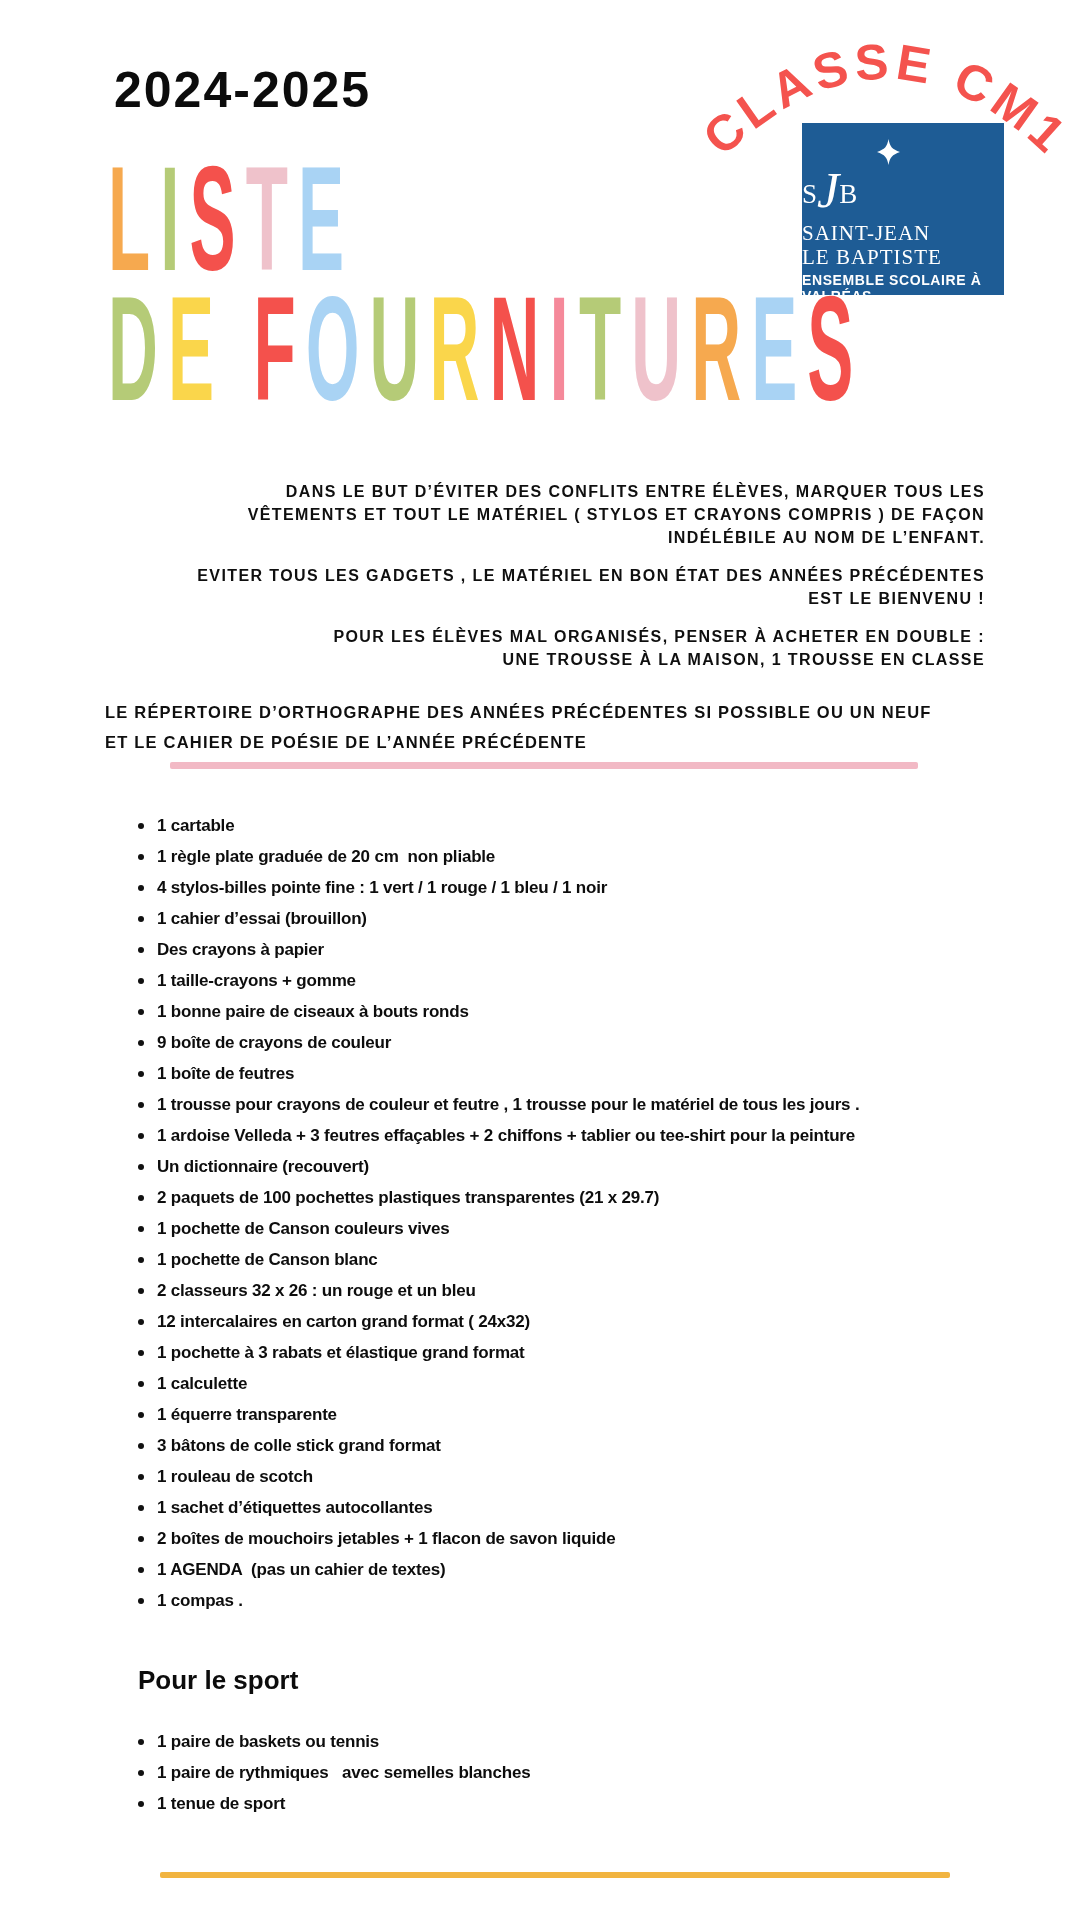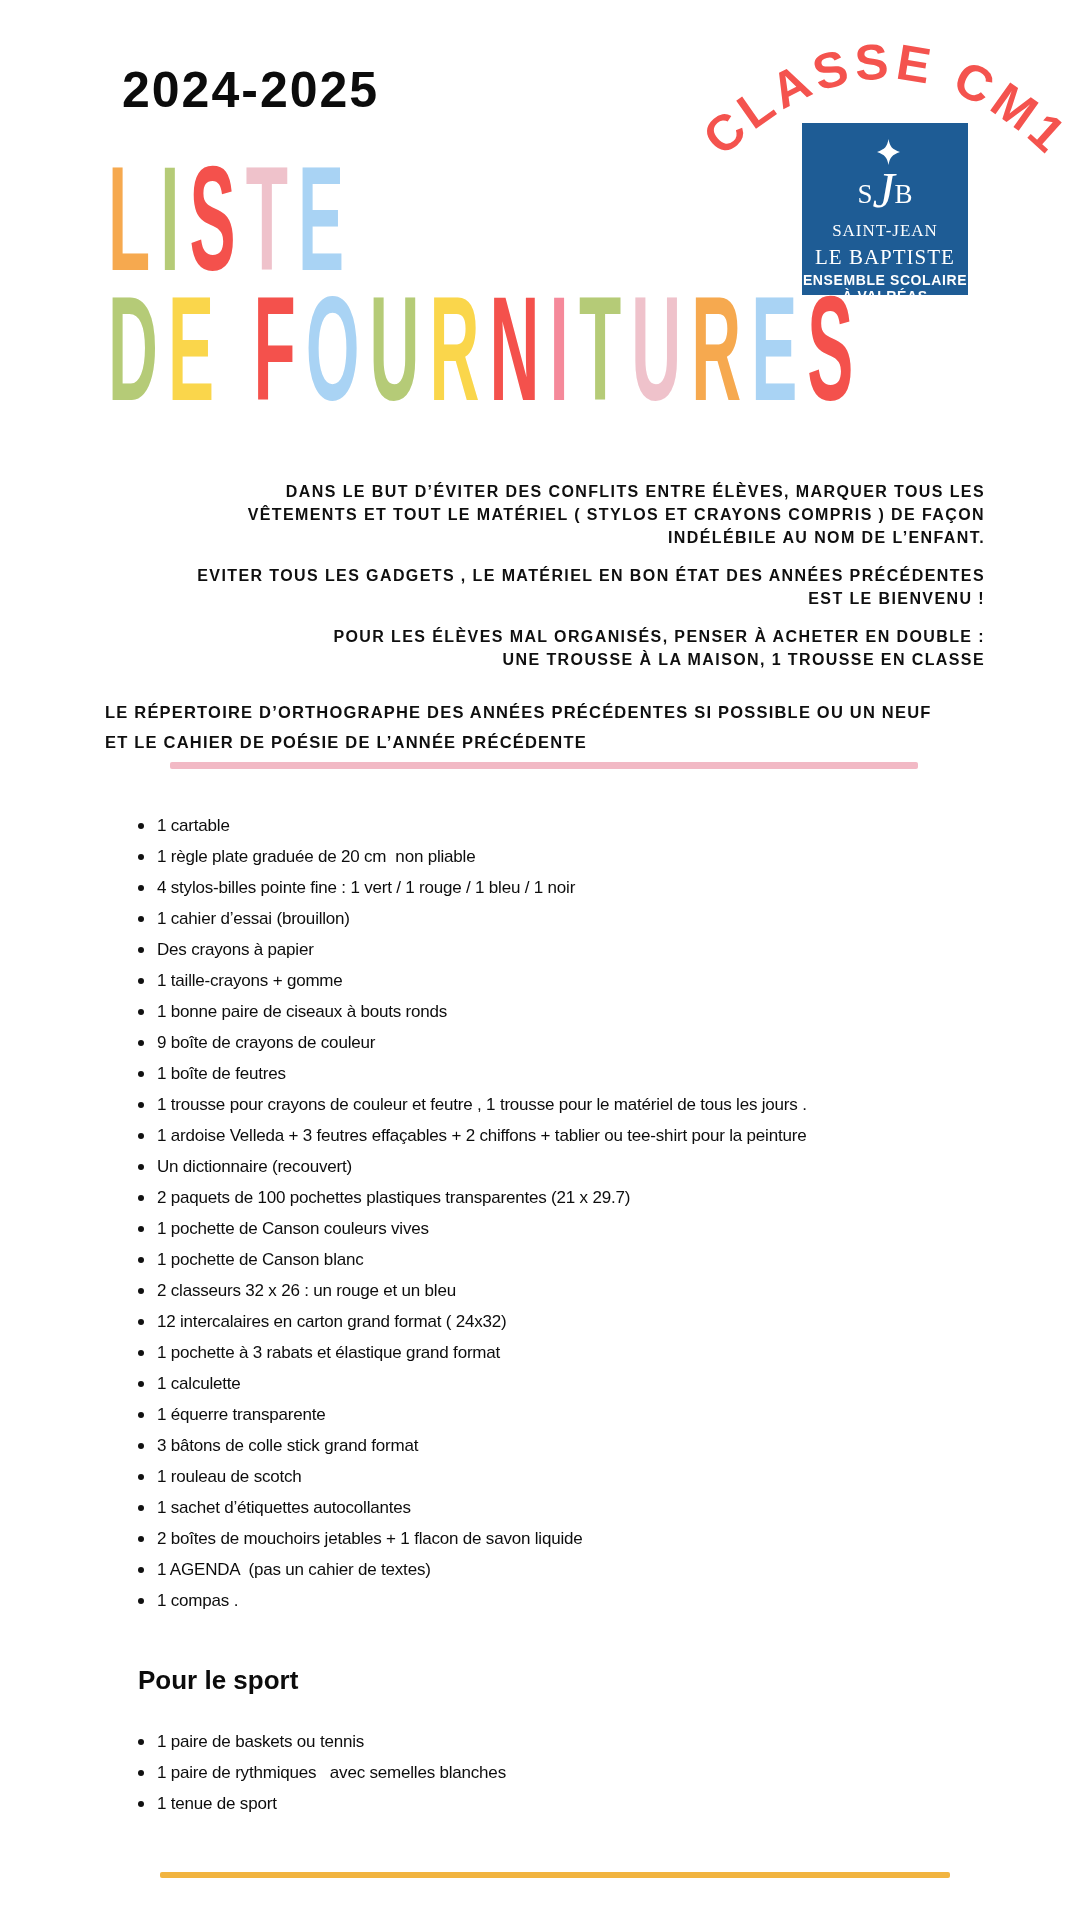--- a/index.html
+++ b/index.html
@@ -8,51 +8,51 @@
     width:1080px;height:1920px;
     background:#ffffff;
     overflow:hidden;
     font-family:"Liberation Sans", sans-serif;
     color:#101010;
   }
   
   .year{
     position:absolute;left:114px;top:61px;
     font-size:50px;font-weight:800;letter-spacing:2px;
-    color:#0c0c0c;white-space:nowrap;margin-left:8px;
+    color:#0c0c0c;white-space:nowrap;
   }
   
   .title-line{
     position:absolute;left:108px;
     font-size:96px;font-weight:800;line-height:96px;
     letter-spacing:14px;white-space:nowrap;
     transform:scale(0.72,1.55);transform-origin:0 0;
   }
   #title-line1{top:144px;}
   #title-line2{top:274px;}
   
   .arc-svg{position:absolute;left:648px;top:8px;}
   .arc-svg text{
     font-family:"Liberation Sans", sans-serif;
     font-size:50px;font-weight:800;letter-spacing:5px;
   }
   
   .logo{
-    position:absolute;left:802px;top:123px;width:166px;height:172px;
-    color:#ffffff;text-align:center;
+    position:absolute;left:802px;top:123px;width:202px;height:172px;
+    color:#ffffff;
   }
   .logo .star{position:absolute;left:0;right:0;top:16px;height:26px;}
   .logo .monogram{
     position:absolute;left:0;right:0;top:40px;
     font-family:"Liberation Serif", serif;line-height:46px;
   }
   .logo .monogram .m-s{font-size:27px;}
   .logo .monogram .m-j{font-size:50px;font-style:italic;position:relative;top:4px;}
   .logo .monogram .m-b{font-size:27px;}
-  .logo .name1{position:absolute;left:0;right:0;top:98px;font-family:"Liberation Serif", serif;font-size:17px;letter-spacing:1px;}
+  .logo .name1{position:absolute;left:0;right:0;top:98px;font-family:"Liberation Serif", serif;font-size:21px;letter-spacing:1px;}
   .logo .name2{position:absolute;left:0;right:0;top:122px;font-family:"Liberation Serif", serif;font-size:21px;letter-spacing:1px;}
   .logo .tagline{position:absolute;left:0;right:0;top:149px;font-size:14px;font-weight:700;letter-spacing:0.6px;}
   
   .intro{position:absolute;left:95px;top:480px;width:890px;text-align:right;}
   .intro p{
     margin:0 0 15px 0;
     font-size:16px;font-weight:800;line-height:23px;letter-spacing:1.4px;
     white-space:pre-line;color:#0f0f0f;
   }
   
@@ -64,21 +64,21 @@
   .divider{position:absolute;border-radius:2px;}
   #pink-divider{left:170px;top:762px;width:748px;height:7px;}
   #yellow-divider{left:160px;top:1872px;width:790px;height:6px;}
   
   ul.blist{list-style:none;margin:0;padding:0;position:absolute;left:138px;}
   #supplies-list{top:810px;}
   #sport-list{top:1726px;}
   ul.blist li{height:31px;display:flex;align-items:center;gap:13px;}
   ul.blist .dot{flex:0 0 auto;width:6px;height:6px;border-radius:50%;background:#111;}
   ul.blist .li-text{
-    font-size:17px;font-weight:400;letter-spacing:-0.2px;
+    font-size:17px;font-weight:700;letter-spacing:-0.2px;
     white-space:pre;color:#0d0d0d;
   }
   .sport-heading{
     position:absolute;left:138px;top:1665px;
     font-size:26px;font-weight:800;color:#0c0c0c;
   }
 </style>
 </head>
 <body>
 

